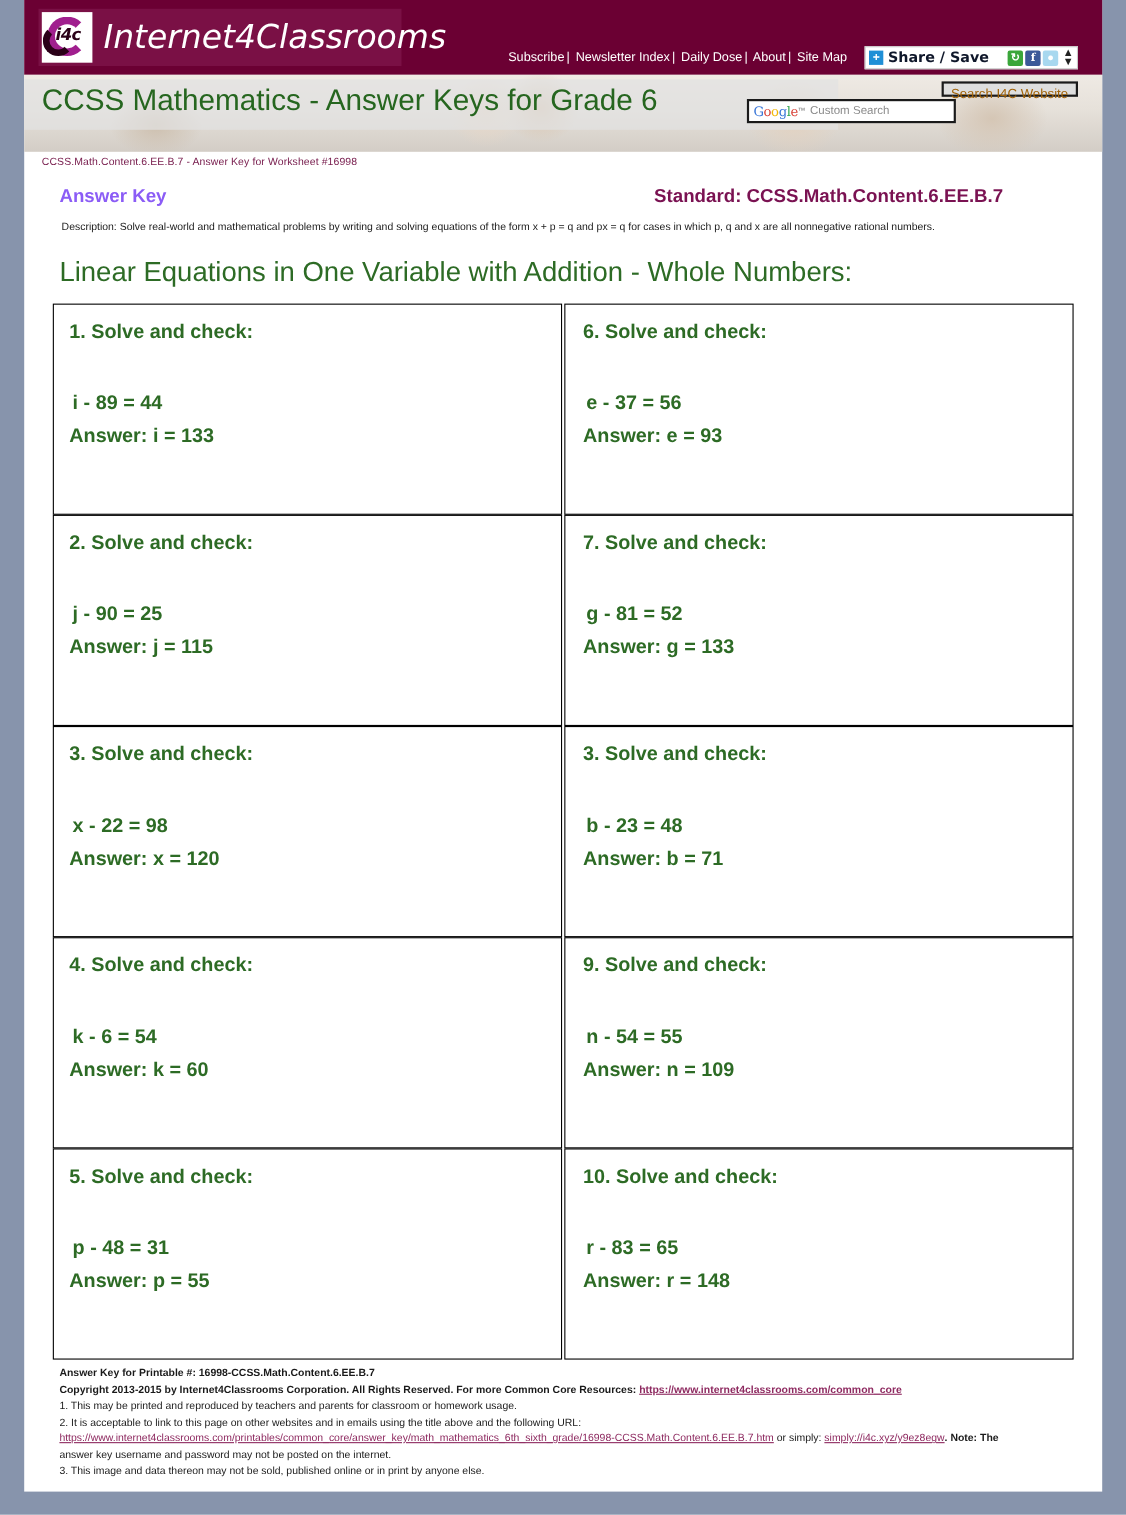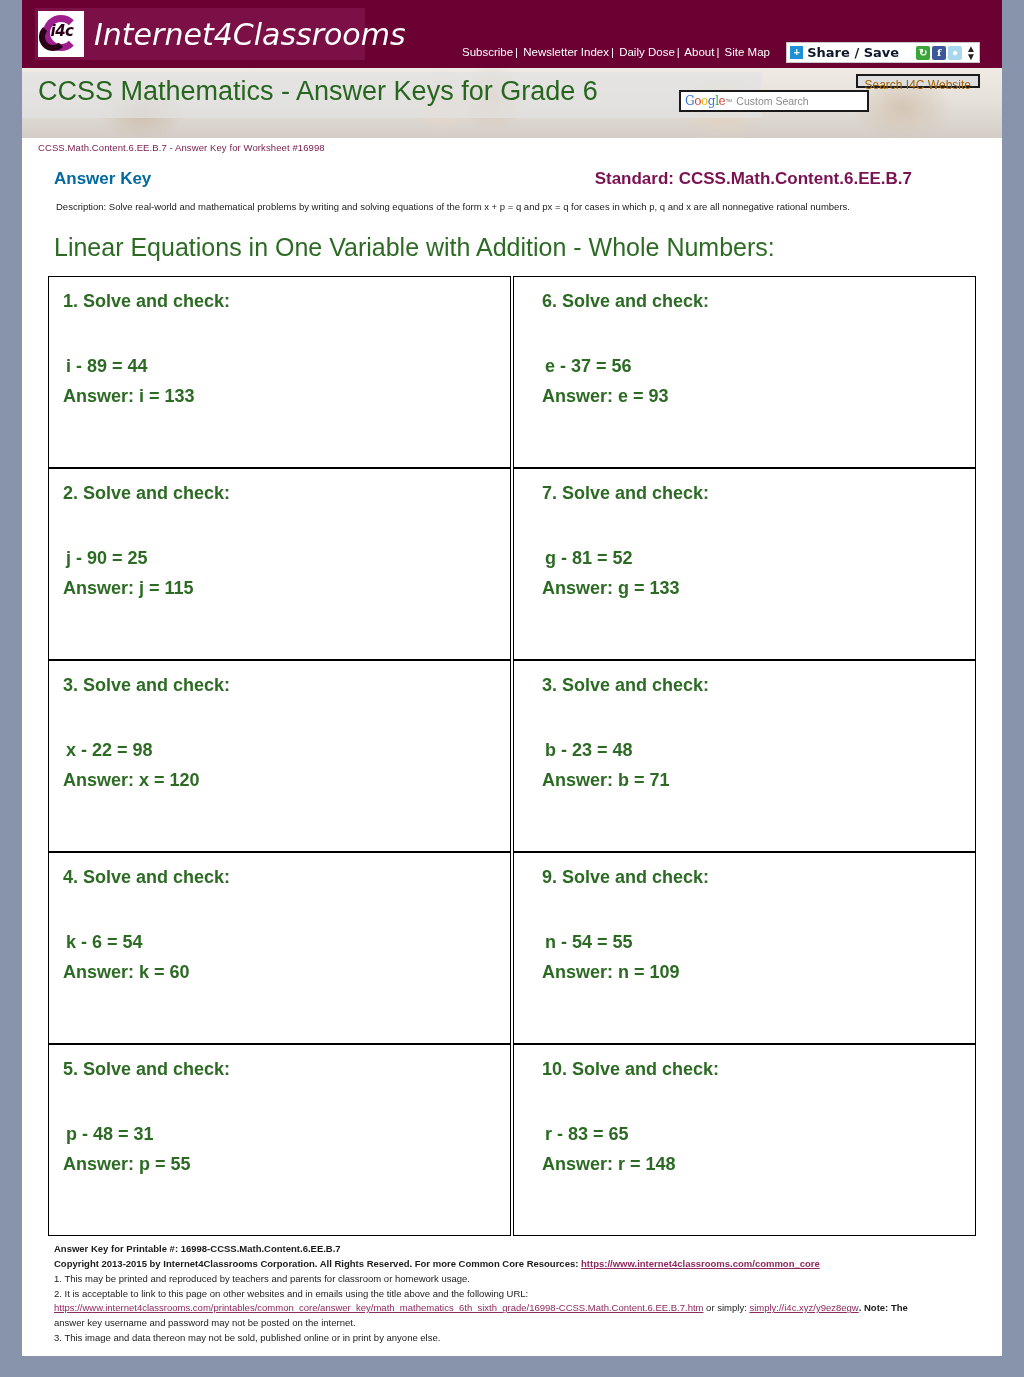--- a/index.html
+++ b/index.html
@@ -244,21 +244,21 @@
   .akrow {
     display: flex;
     justify-content: space-between;
     align-items: baseline;
     margin-top: 16px;
     padding: 0 18px 0 18px;
   }
   .ak-title {
     font-size: 17px;
     font-weight: bold;
-    color: #0369a1;
+    color: #8b5cf6;
     font-family: "Liberation Sans", sans-serif;
   }
   .std-title {
     font-size: 17px;
     font-weight: bold;
     color: #7a1252;
     margin-right: 58px;
     font-family: "Liberation Sans", sans-serif;
   }
 
@@ -311,21 +311,21 @@
     padding-left: 3px;
     font-family: "Liberation Sans", sans-serif;
   }
   .q-ans {
     font-size: 18px;
     font-weight: bold;
     color: #2d6b25;
     margin-top: 9px;
     font-family: "Liberation Sans", sans-serif;
   }
-  .col.right .cell { padding-left: 28px; }
+  .col.right .cell { padding-left: 16px; }
 
   
   .footer {
     padding: 6px 12px 0 12px;
     font-size: 9.5px;
     color: #1a1a1a;
     line-height: 1.55;
   }
   .footer .f-strong { font-weight: bold; }
   .footer .link { color: #8e2a60; }

